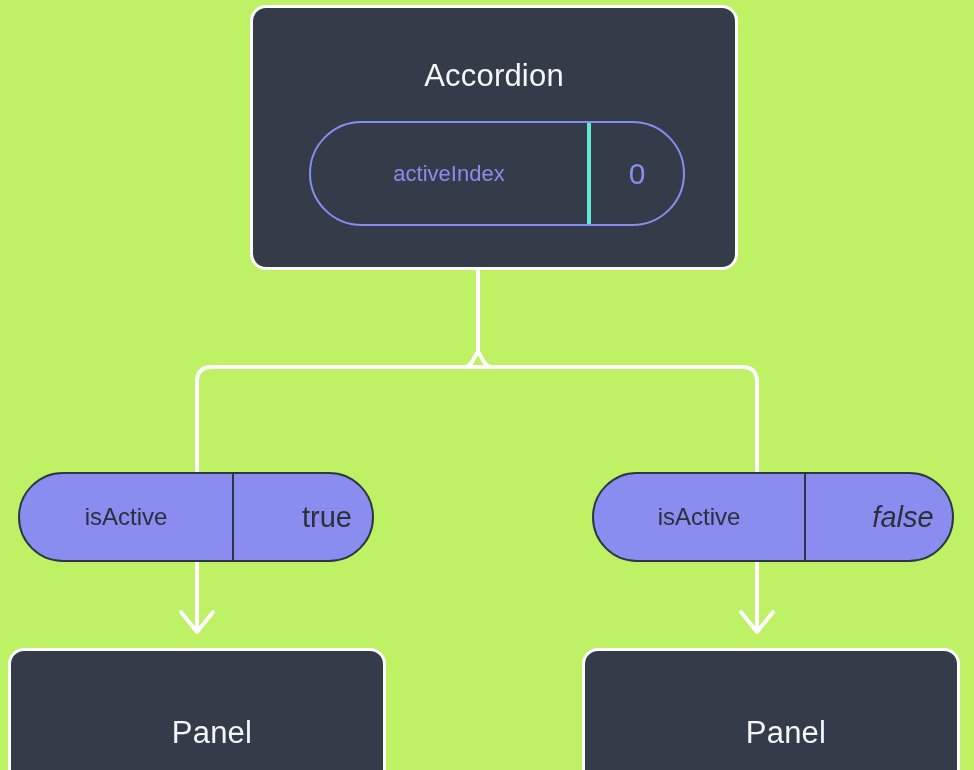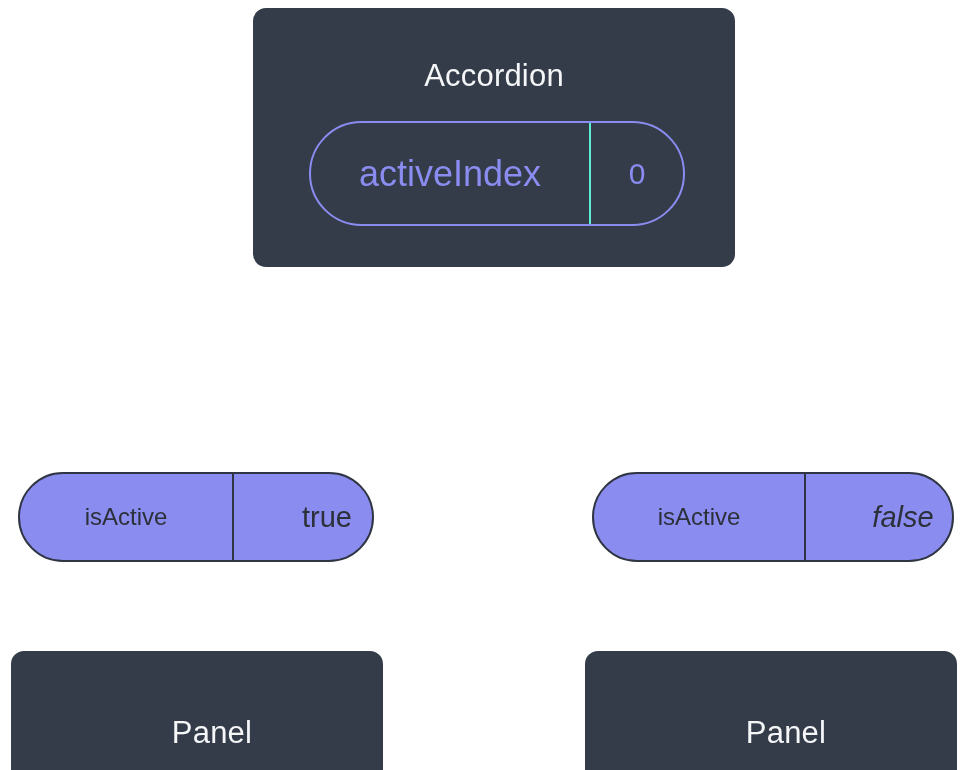--- a/index.html
+++ b/index.html
@@ -11,21 +11,21 @@
     width: 974px;
     height: 770px;
     background: #4c646e;
     font-family: "Liberation Sans", sans-serif;
     overflow: hidden;
   }
   #stage {
     position: relative;
     width: 974px;
     height: 770px;
-    background: #ffffff;
+    background: #bef264;
   }
   
   #connectors {
     position: absolute;
     left: 0;
     top: 0;
     width: 974px;
     height: 770px;
     pointer-events: none;
   }
@@ -73,22 +73,22 @@
     display: flex;
     align-items: stretch;
     background: transparent;
   }
   #state-pill .pill-key {
     flex: 0 0 280px;
     display: flex;
     align-items: center;
     justify-content: center;
     color: #8a8cf0;
-    font-size: 36px;
-    border-right: 2px solid #5eead4;
+    font-size: 22px;
+    border-right: 4px solid #5eead4;
     box-sizing: border-box;
   }
   #state-pill .pill-val {
     flex: 1 1 auto;
     display: flex;
     align-items: center;
     justify-content: center;
     color: #8a8cf0;
     font-size: 30px;
   }

